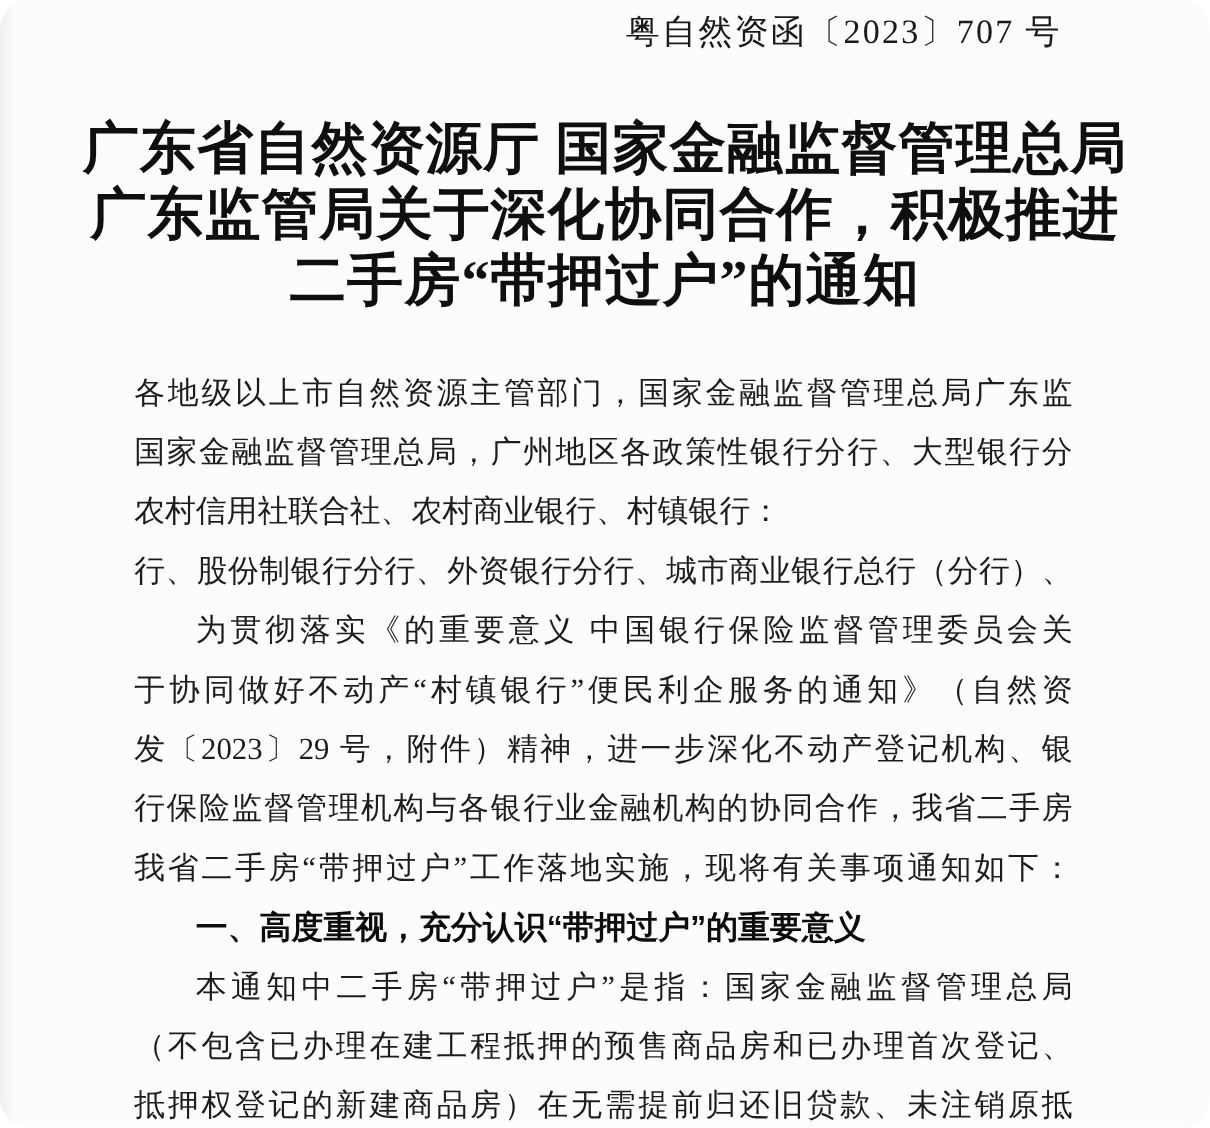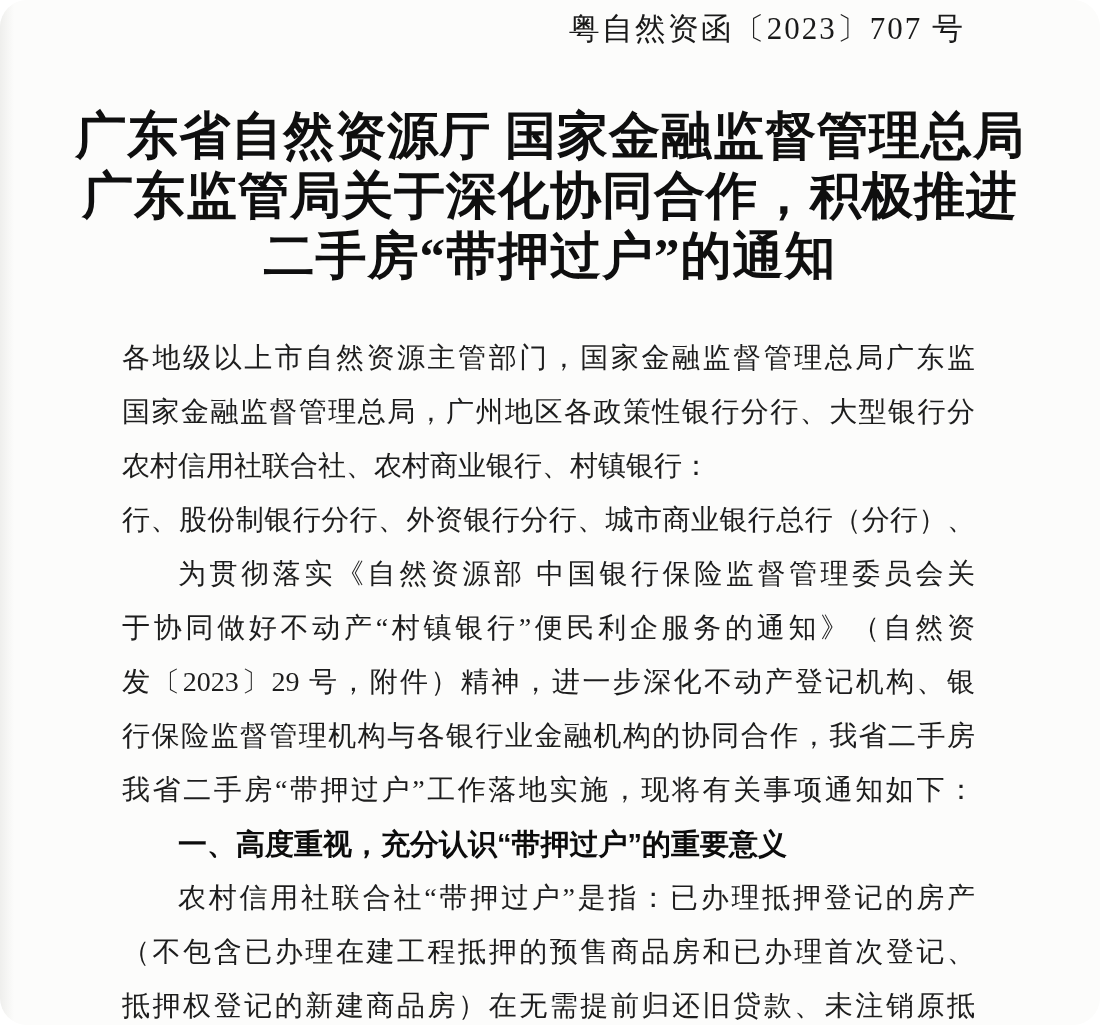--- a/index.html
+++ b/index.html
@@ -74,24 +74,24 @@
     <span class="title-line">广东省自然资源厅 国家金融监督管理总局</span>
     <span class="title-line">广东监管局关于深化协同合作，积极推进</span>
     <span class="title-line">二手房“带押过户”的通知</span>
   </h1>
 
   <div class="body-text">
     <div class="body-line j">各地级以上市自然资源主管部门，国家金融监督管理总局广东监</div>
     <div class="body-line j">国家金融监督管理总局，广州地区各政策性银行分行、大型银行分</div>
     <div class="body-line">农村信用社联合社、农村商业银行、村镇银行：</div>
     <div class="body-line j">行、股份制银行分行、外资银行分行、城市商业银行总行（分行）、</div>
-    <div class="body-line j indent">为贯彻落实《自然资源部 中国银行保险监督管理委员会关</div>
+    <div class="body-line j indent">为贯彻落实《的重要意义 中国银行保险监督管理委员会关</div>
     <div class="body-line j">于协同做好不动产“村镇银行”便民利企服务的通知》（自然资</div>
     <div class="body-line j">发〔2023〕29 号，附件）精神，进一步深化不动产登记机构、银</div>
     <div class="body-line j">行保险监督管理机构与各银行业金融机构的协同合作，我省二手房</div>
     <div class="body-line j">我省二手房“带押过户”工作落地实施，现将有关事项通知如下：</div>
     <div class="body-line heading indent">一、高度重视，充分认识“带押过户”的重要意义</div>
-    <div class="body-line j indent">农村信用社联合社“带押过户”是指：已办理抵押登记的房产</div>
+    <div class="body-line j indent">本通知中二手房“带押过户”是指：国家金融监督管理总局</div>
     <div class="body-line j">（不包含已办理在建工程抵押的预售商品房和已办理首次登记、</div>
     <div class="body-line j">抵押权登记的新建商品房）在无需提前归还旧贷款、未注销原抵</div>
   </div>
 
 </div>
 
 </body></html>

